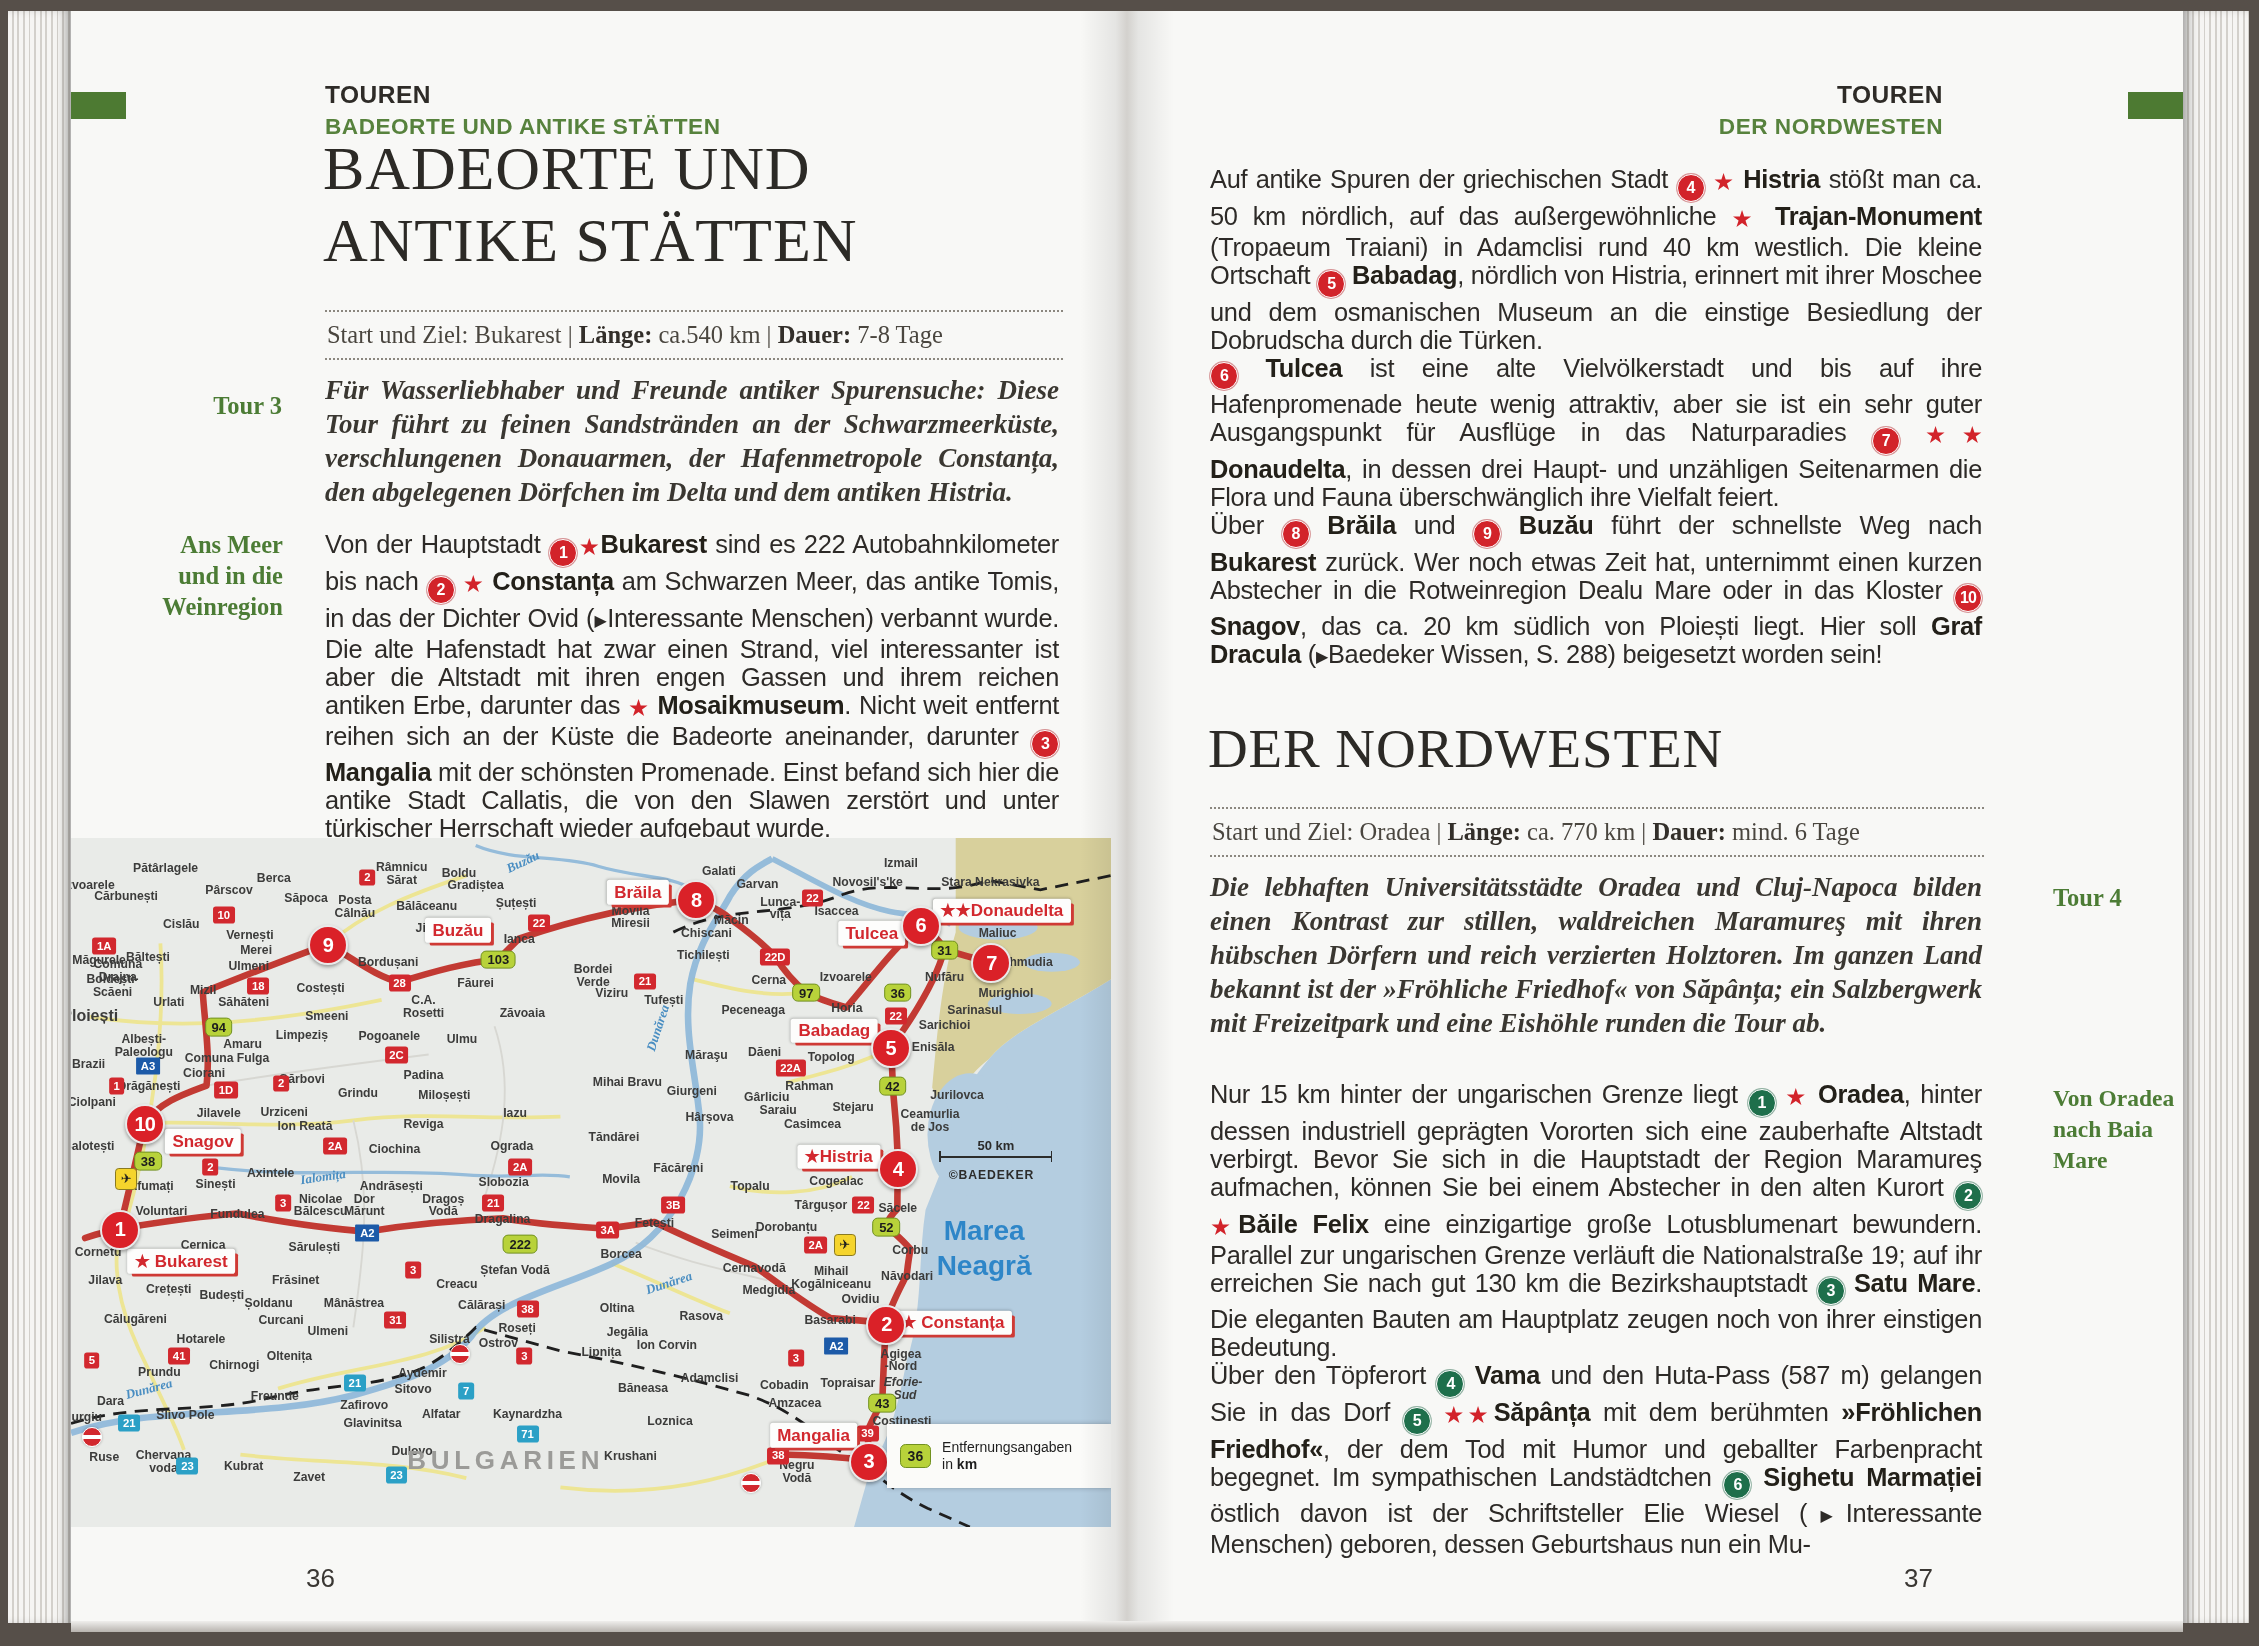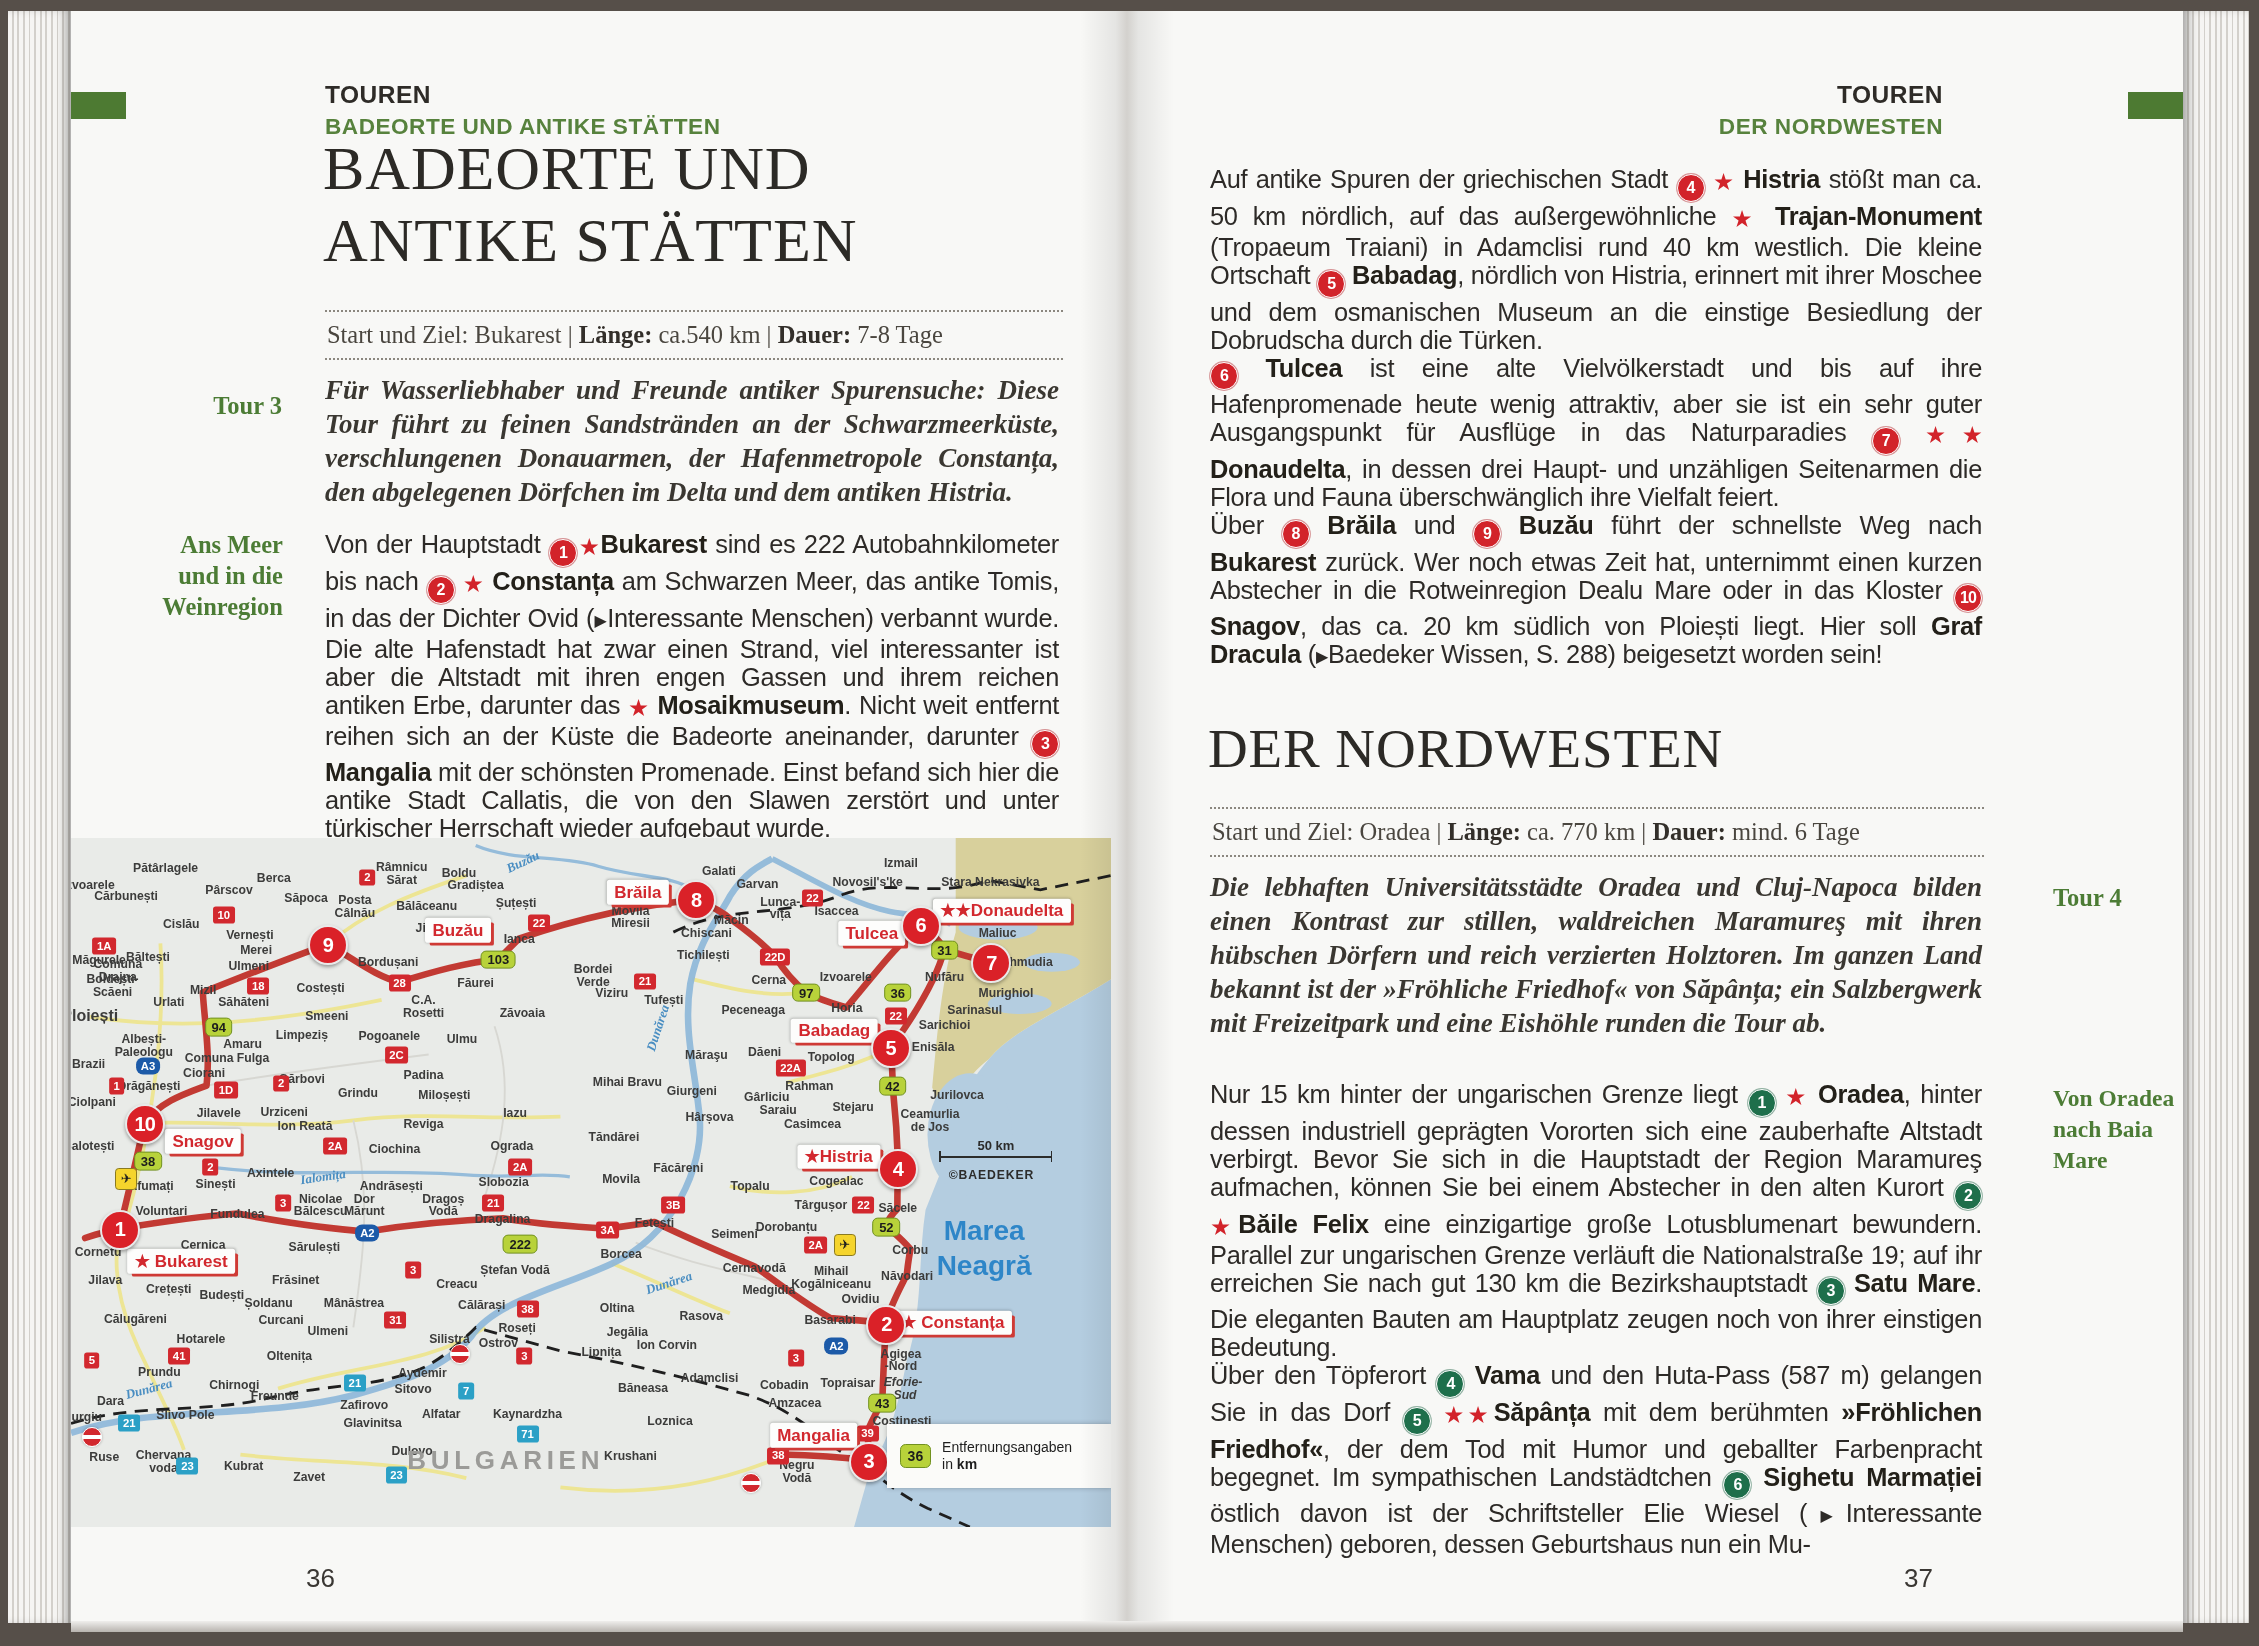--- a/index.html
+++ b/index.html
@@ -50,21 +50,21 @@
   
   .map{position:absolute;left:0;top:827px;width:1040px;height:689px;background:#e9ebe8;overflow:hidden;}
   .map svg{position:absolute;left:0;top:0;width:100%;height:100%;}
   #map-labels{position:absolute;left:0;top:0;width:100%;height:100%;}
   #map-labels > div{position:absolute;transform:translate(-50%,-50%);}
   .town{font-weight:700;font-size:12.2px;line-height:1.05;color:#3c3c3b;white-space:pre-line;text-align:center;z-index:3;}
   .town.big{font-size:16px;}
   .badge{font-weight:700;font-size:11.3px;line-height:1;padding:2.8px 4.7px;border-radius:2.8px;z-index:4;white-space:nowrap;}
   .badge.red{background:#d2282e;color:#fff;}
   .badge.green{background:#b8d23a;color:#1d1d1d;border:1.9px solid #71911f;font-size:13px;border-radius:5.6px;padding:1.9px 5.6px;}
-  .badge.blue{background:#1c5aa8;color:#fff;border-radius:7px;}
+  .badge.blue{background:#1c5aa8;color:#fff;border-radius:1px;}
   .badge.teal{background:#2ba0c6;color:#fff;}
   .mstop{width:36px;height:36px;border-radius:50%;background:#da2128;color:#fff;font-weight:700;font-size:20px;
     display:flex;align-items:center;justify-content:center;border:2.8px solid #e9e9e9;
     box-shadow:0 1.9px 3.8px rgba(0,0,0,.35);z-index:6;letter-spacing:-0.9px;}
   .plabel{background:#fdfdfc;color:#d2282e;font-weight:700;font-size:17px;line-height:1;padding:3.8px 7.5px;border-radius:2.8px;
     box-shadow:3.8px 3.8px 0 -0.9px #cf3a35,0 0 2.8px rgba(0,0,0,.25);z-index:5;white-space:nowrap;}
   .river{font-family:"Liberation Serif",serif;font-style:italic;font-weight:700;font-size:13px;color:#4a8ec2;z-index:3;white-space:nowrap;}
   .sea-label{font-weight:700;font-size:28px;line-height:1.25;color:#2e86c8;white-space:pre-line;text-align:center;z-index:3;}
   .country{font-weight:700;font-size:26px;color:#9b9b98;letter-spacing:4.7px;z-index:3;}
   .credit{font-weight:700;font-size:12.2px;color:#2c2c2b;letter-spacing:0.9px;z-index:4;}
@@ -339,21 +339,21 @@
           <div class="town" style="left: 27.2%; top: 67.4%;">Mânăstrea</div>
           <div class="town" style="left: 37.1%; top: 64.7%;">Creacu</div>
           <div class="town" style="left: 39.5%; top: 67.8%;">Călărași</div>
           <div class="town" style="left: 20.2%; top: 69.9%;">Curcani</div>
           <div class="town" style="left: 6.2%; top: 69.7%;">Călugăreni</div>
           <div class="town" style="left: 24.7%; top: 71.5%;">Ulmeni</div>
           <div class="town" style="left: 12.5%; top: 72.7%;">Hotarele</div>
           <div class="town" style="left: 42.9%; top: 71.1%;">Roseți</div>
           <div class="town" style="left: 36.4%; top: 72.7%;">Silistra</div>
           <div class="town" style="left: 41.1%; top: 73.3%;">Ostrov</div>
-          <div class="town" style="left: 15.7%; top: 76.4%; margin-top: 20px;">Chirnogi</div>
+          <div class="town" style="left: 15.7%; top: 76.4%;">Chirnogi</div>
           <div class="town" style="left: 21%; top: 75.1%;">Oltenița</div>
           <div class="town" style="left: 33.8%; top: 77.6%;">Aydemir</div>
           <div class="town" style="left: 8.5%; top: 77.4%;">Prundu</div>
           <div class="town" style="left: 3.8%; top: 81.6%;">Dara</div>
           <div class="town" style="left: 19.6%; top: 80.9%;">Freunde</div>
           <div class="town" style="left: 32.9%; top: 80%;">Sitovo</div>
           <div class="town" style="left: 28.2%; top: 82.2%;">Zafirovo</div>
           <div class="town" style="left: 35.6%; top: 83.5%;">Alfatar</div>
           <div class="town" style="left: 43.9%; top: 83.5%;">Kaynardzha</div>
           <div class="town" style="left: 0.9%; top: 84%;">Giurgiu</div>

